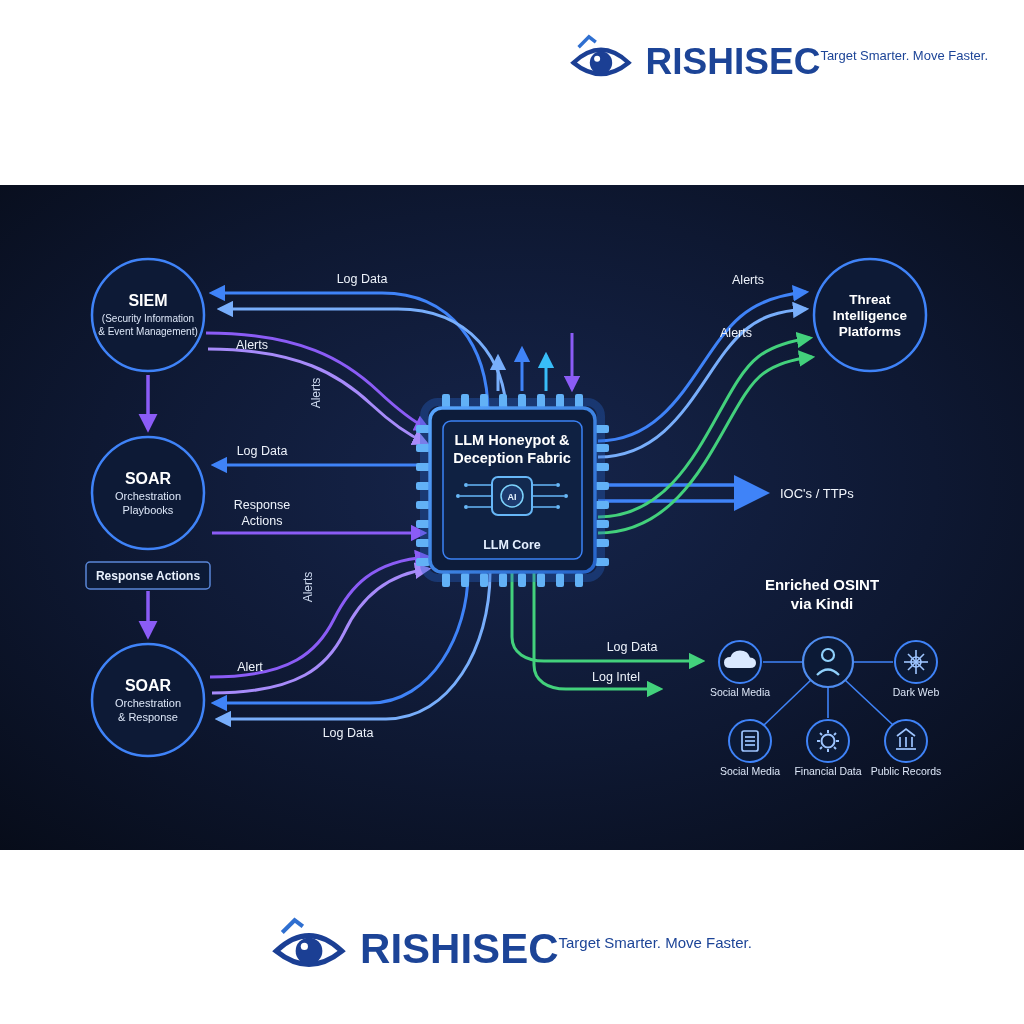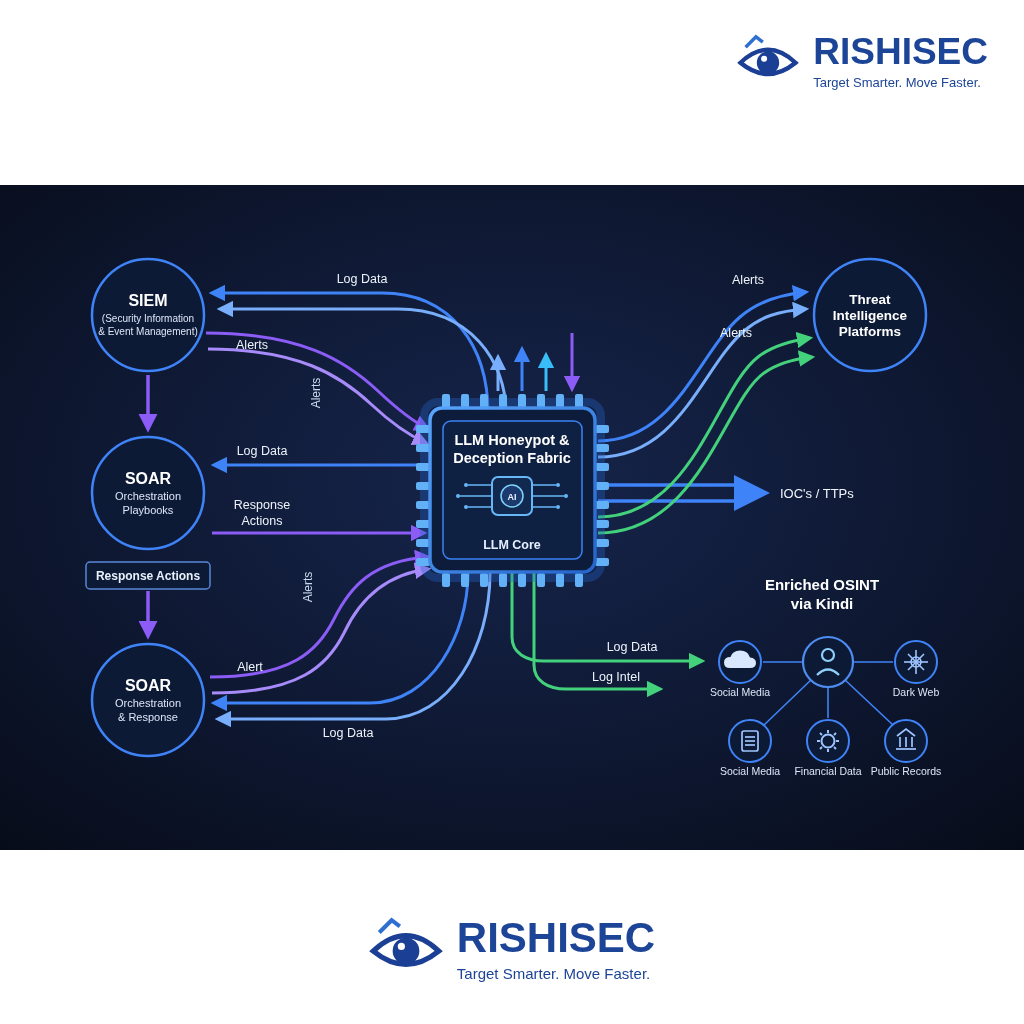--- a/index.html
+++ b/index.html
@@ -2,21 +2,21 @@
 <html><head>
 <meta charset="utf-8">
 <style>
   * { margin:0; padding:0; box-sizing:border-box; }
   html,body { width:1024px; height:1024px; background:#ffffff; overflow:hidden;
     font-family:"Liberation Sans", sans-serif; position:relative; }
   .band { position:absolute; left:0; width:1024px; background:#ffffff; }
   .band.top { top:0; height:185px; display:flex; justify-content:flex-end; align-items:flex-start; padding:30px 36px 0 0; }
   .band.bottom { top:850px; height:174px; display:flex; justify-content:center; align-items:flex-start; padding-top:62px; }
   .logo { display:flex; align-items:center; gap:14px; }
-  .logo-text { display:flex; flex-direction:column; }
+  .logo-text { display:flex; }
   .logo-name { font-weight:bold; color:#1c4497; line-height:1; letter-spacing:0px; }
   .logo-tagline { font-weight:normal; color:#1c4497; }
   .logo.small .logo-name { font-size:37px; }
   .logo.small .logo-tagline { font-size:13px; margin-top:5px; }
   .logo.large .logo-name { font-size:42px; }
   .logo.large .logo-tagline { font-size:15px; margin-top:6px; }
   .diagram { position:absolute; top:185px; left:0; width:1024px; height:665px; }
   svg text { font-family:"Liberation Sans", sans-serif; }
 </style>
 </head>

